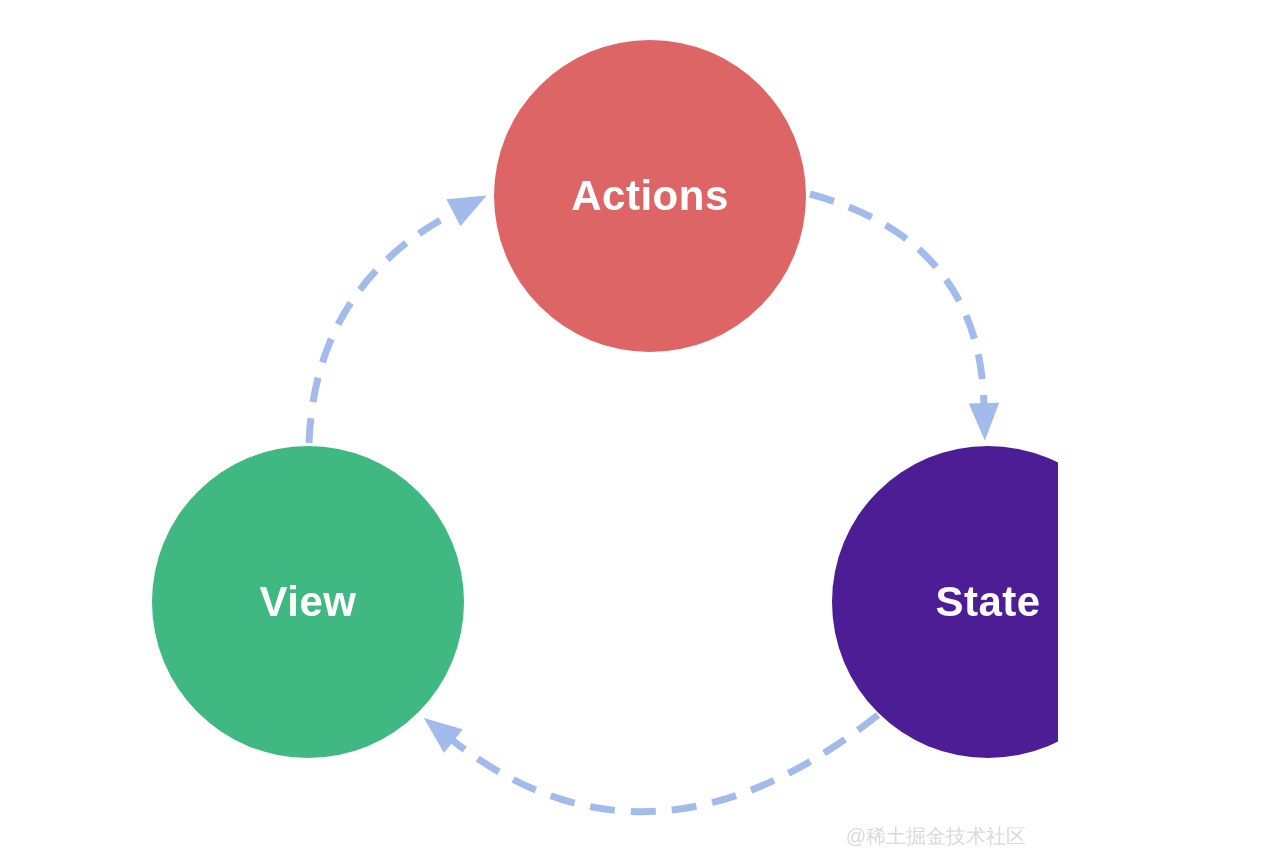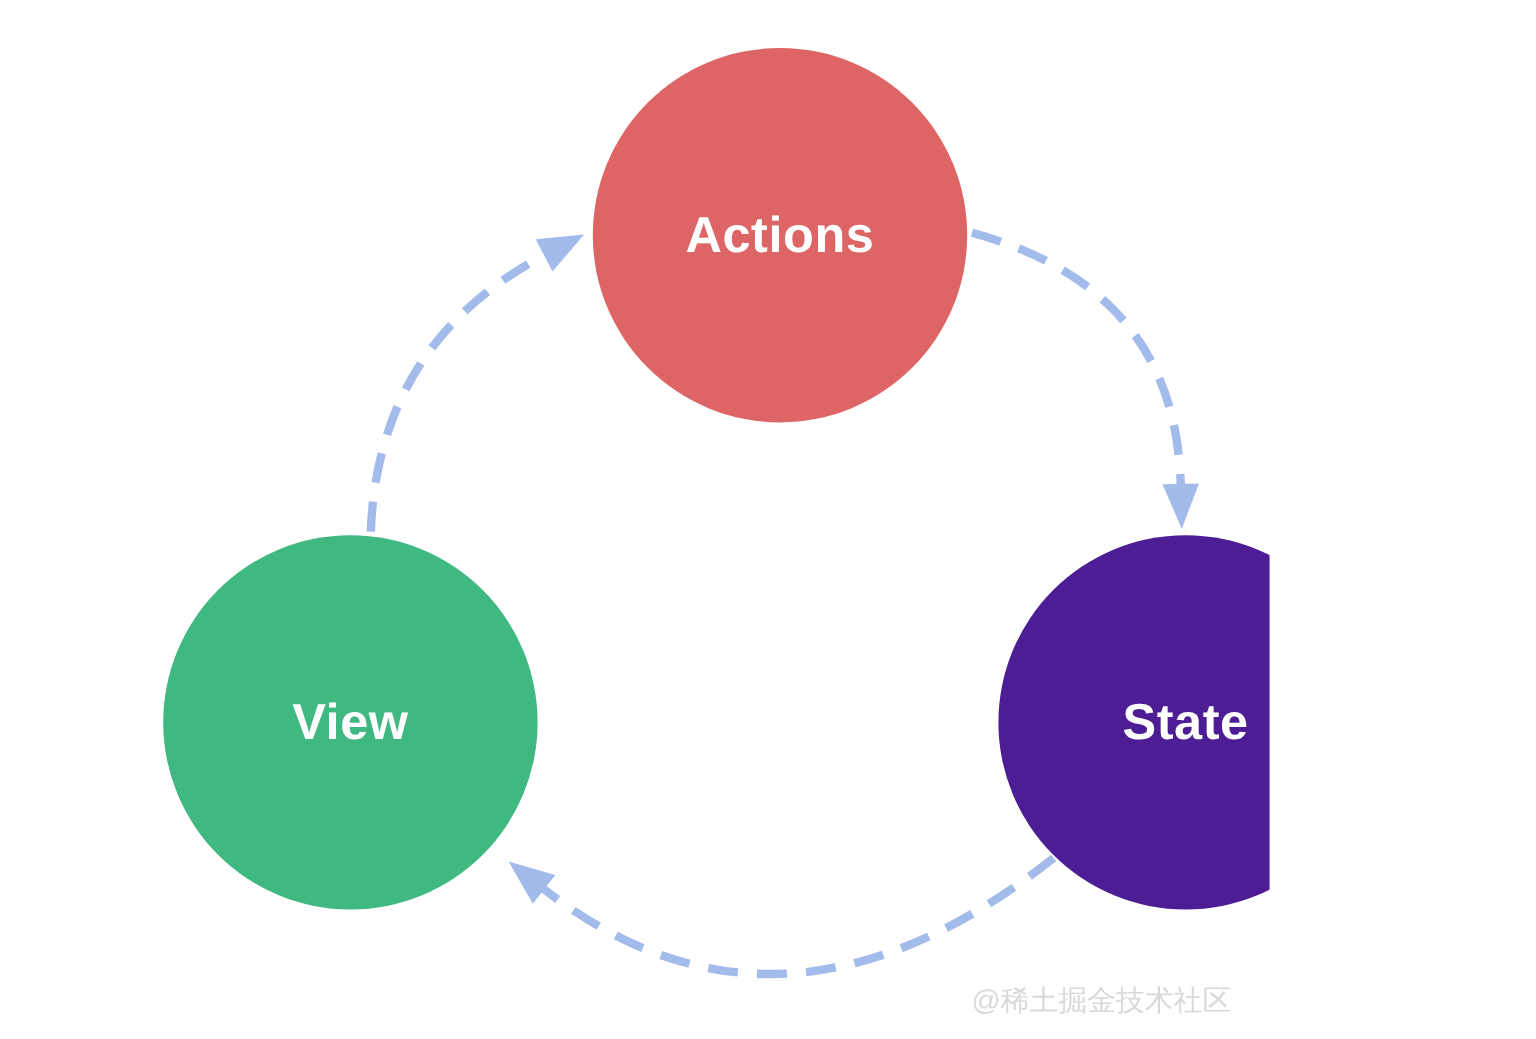--- a/index.html
+++ b/index.html
@@ -42,28 +42,28 @@
     z-index: 1;
   }
   .node span {
     color: #ffffff;
     font-size: 42px;
     font-weight: 700;
     letter-spacing: 0.5px;
     user-select: none;
   }
   .node-actions { left: 494px; top: 40px;  background: #de6565; }
-  .node-view    { left: 136px; top: 446px; background: #40b881; }
+  .node-view    { left: 152px; top: 446px; background: #40b881; }
   .node-state   { left: 832px; top: 446px; background: #8d7cc5; }
   .watermark {
     position: absolute;
     right: 32px;
     bottom: 16px;
     color: #d9d9d9;
-    font-size: 24px;
+    font-size: 20px;
     z-index: 3;
     user-select: none;
   }
 </style>
 </head>
 <body>
 
 <div class="stage">
 
   <svg class="arrows" viewBox="0 0 1280 866" xmlns="http://www.w3.org/2000/svg" aria-hidden="true">

